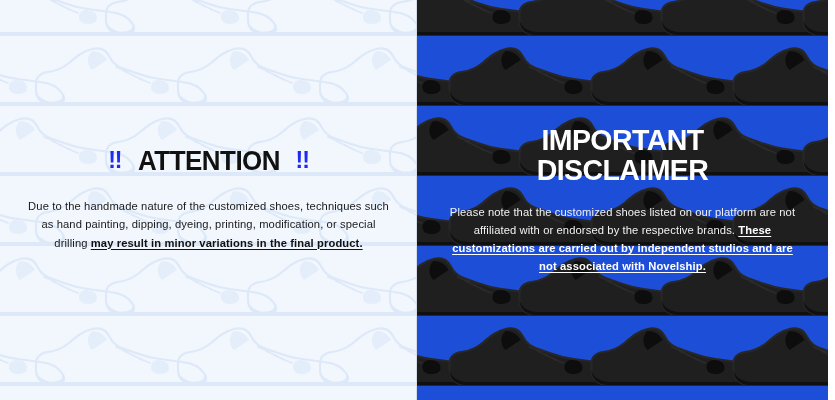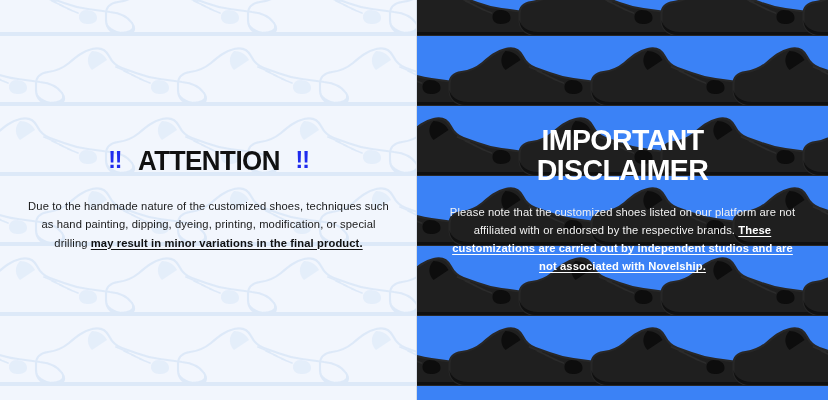--- a/index.html
+++ b/index.html
@@ -23,21 +23,21 @@
   .panel {
     position:relative;
     height:400px;
     overflow:hidden;
     display:flex;
     align-items:center;
     justify-content:center;
   }
 
   #panel-left  { width:417px; background:#f2f6fd; }
-  #panel-right { width:411px; background:#3b82f6;justify-content:flex-end; }
+  #panel-right { width:411px; background:#1d4ed8;justify-content:flex-end; }
 
   
   #panel-seam {
     position:absolute;
     left:416px; top:0;
     width:1px; height:400px;
     background:#d7dde6;
     z-index:5;
   }
 

